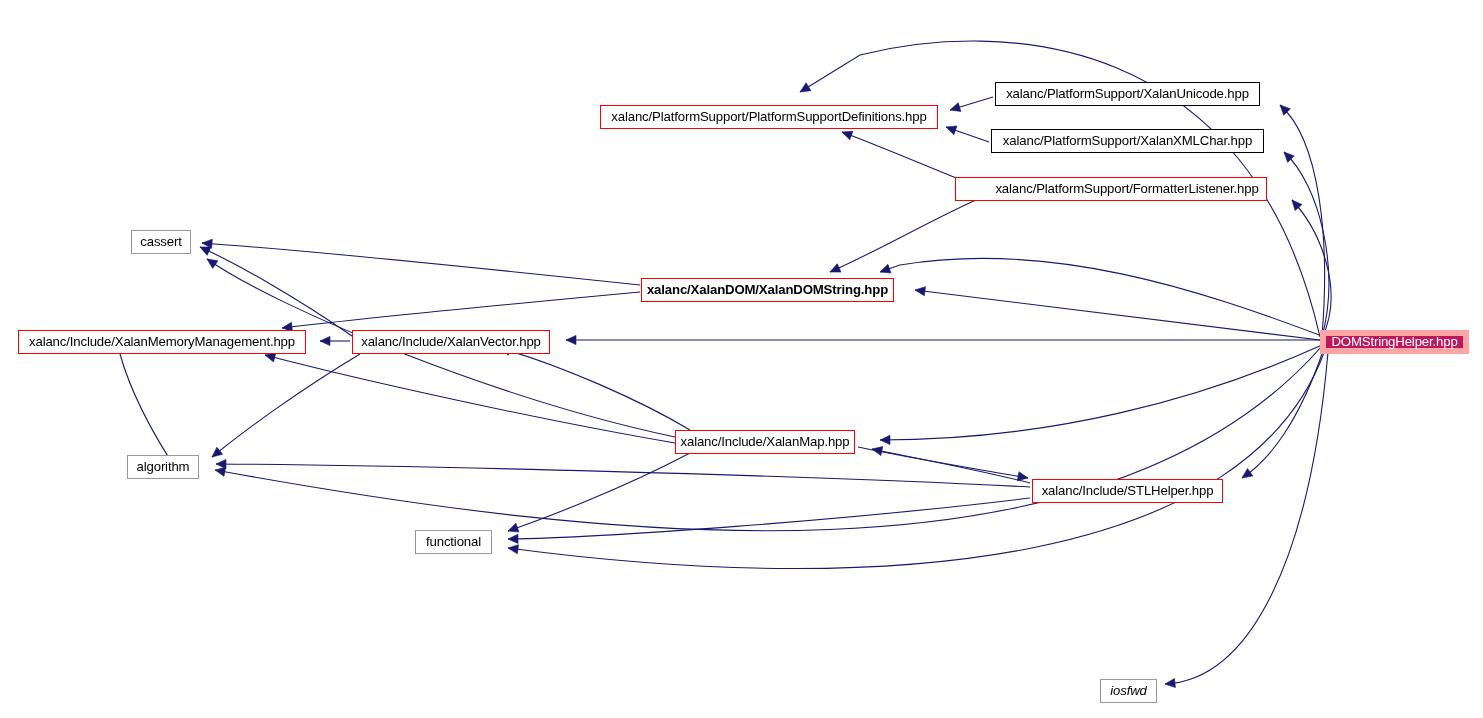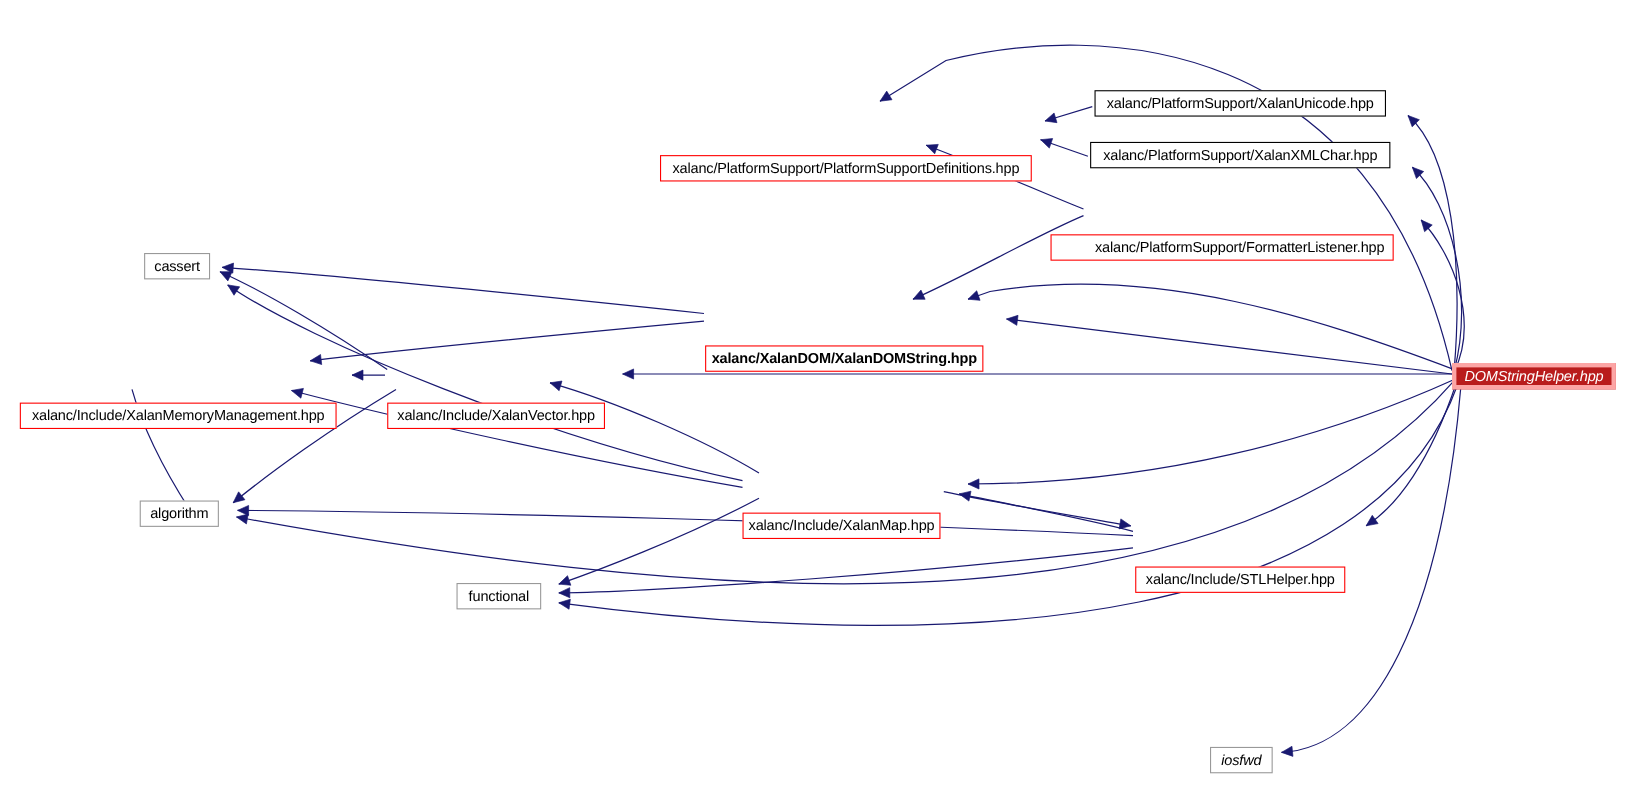--- a/index.html
+++ b/index.html
@@ -43,31 +43,29 @@
     font-size: 13.2px;
     line-height: 1;
     letter-spacing: -0.15px;
     height: 24px;
     background: #ffffff;
     color: #000000;
     border: 1px solid #000000;
   }
   .node.red {
     border: 1px solid #ff0000;
-    margin-top: 36px;
   }
   .node.gray {
     border: 1px solid #999999;
     background: #ffffff;
   }
   .node.current {
-    border: 4px solid #fca5a5;
-    background: #b91c1c;
+    border: 6px solid #fca5a5;
+    background: #be185d;
     color: #ffffff;
-    font-style: italic;
   }
   .node span {
     display: block;
     padding: 0 7px;
   }
 </style>
 </head>
 <body>
 
 <div id="graph-root">

